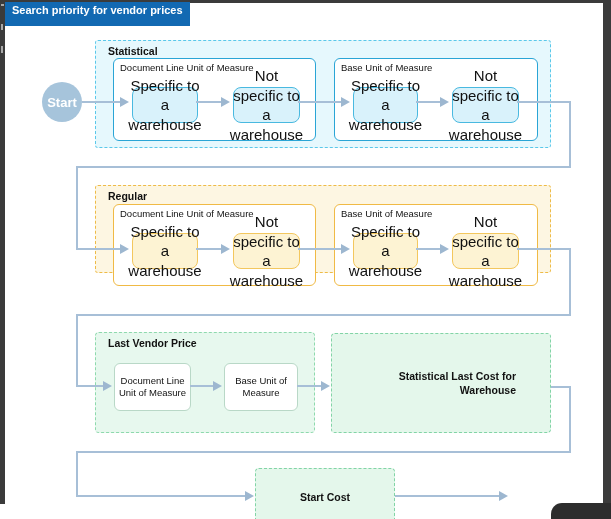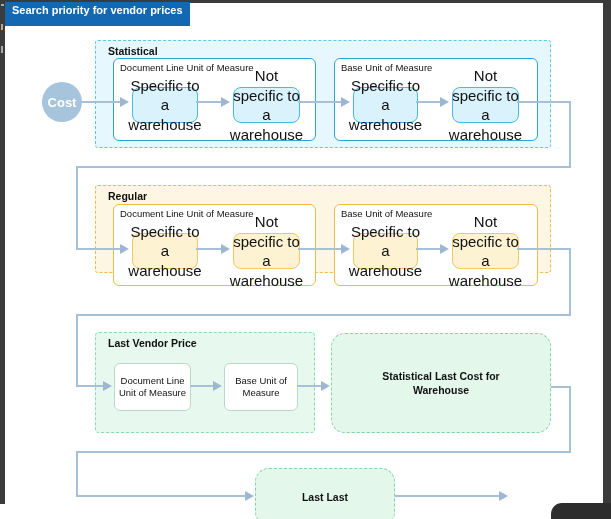--- a/index.html
+++ b/index.html
@@ -36,21 +36,21 @@
 
   
   .node{position:absolute;box-sizing:border-box;border-radius:8px;display:flex;align-items:center;
     justify-content:center;text-align:center;font-size:15px;line-height:1.3;color:#111;padding:2px;}
   .node-promo{background:#d9f2fb;border:1.5px solid #49b9e0;}
   .node-regular{background:#fdf3d3;border:1.5px solid #f3c75e;}
   .node-lvp{background:#ffffff;border:1.5px solid #b9d8c7;border-radius:6px;font-size:9.5px;}
 
   
   .bigbox{position:absolute;box-sizing:border-box;background:#e4f7eb;border:1.5px dashed #82d4a6;
-    border-radius:14px;display:flex;align-items:center;justify-content:center;text-align:center;
+    border-radius:4px;display:flex;align-items:center;justify-content:center;text-align:right;
     font-size:10.5px;font-weight:bold;color:#111;line-height:1.35;}
 
   
   .seg{position:absolute;background:#a7bfd7;}
   .arrowhead{position:absolute;width:0;height:0;border-top:5px solid transparent;
     border-bottom:5px solid transparent;border-left:9px solid #9db7d0;}
 </style>
 </head>
 <body>
 
@@ -60,21 +60,21 @@
   <div class="chrome-left">
     <div class="chrome-mark" style="left:1px;top:4px;width:3px;height:2px;"></div>
     <div class="chrome-mark" style="left:1px;top:24px;width:2px;height:6px;"></div>
     <div class="chrome-mark" style="left:1px;top:46px;width:2px;height:7px;"></div>
   </div>
   <div class="chrome-right"></div>
   <div class="overlay-corner"></div>
 
   <div class="titlebar">Search priority for vendor prices</div>
 
-  <div class="circle" style="left:42px;top:82px;width:40px;height:40px;">Cost</div>
+  <div class="circle" style="left:42px;top:82px;width:40px;height:40px;">Start</div>
 
   <div class="section sec-promo" style="left:95px;top:40px;width:456px;height:108px;">
     <div class="section-label">Statistical</div>
     <div class="group grp-promo" style="left:17px;top:17px;width:203px;height:83px;">
       <div class="group-label">Document Line Unit of Measure</div>
       <div class="node node-promo" style="left:18px;top:28px;width:66px;height:36px;">Specific to a warehouse</div>
       <div class="node node-promo" style="left:119px;top:28px;width:67px;height:36px;">Not specific to a warehouse</div>
     </div>
     <div class="group grp-promo" style="left:238px;top:17px;width:204px;height:83px;">
       <div class="group-label">Base Unit of Measure</div>
@@ -101,21 +101,21 @@
     <div class="section-label">Last Vendor Price</div>
     <div class="node node-lvp" style="left:18px;top:30px;width:77px;height:48px;">Document Line Unit of Measure</div>
     <div class="node node-lvp" style="left:128px;top:30px;width:74px;height:48px;">Base Unit of Measure</div>
   </div>
 
   <div class="bigbox" style="left:331px;top:333px;width:220px;height:100px;">
     <span style="max-width:150px;">Statistical Last Cost for Warehouse</span>
   </div>
 
   <div class="bigbox" style="left:255px;top:468px;width:140px;height:58px;">
-    <span>Last Last</span>
+    <span>Start Cost</span>
   </div>
 
   <div id="connectors">
       <div class="seg" style="left: 82px; top: 101px; width: 38px; height: 2px;"></div>
       <div class="arrowhead" style="left: 120px; top: 97px;"></div>
       <div class="seg" style="left: 196px; top: 101px; width: 25px; height: 2px;"></div>
       <div class="arrowhead" style="left: 221px; top: 97px;"></div>
       <div class="seg" style="left: 298px; top: 101px; width: 43px; height: 2px;"></div>
       <div class="arrowhead" style="left: 341px; top: 97px;"></div>
       <div class="seg" style="left: 416px; top: 101px; width: 24px; height: 2px;"></div>

